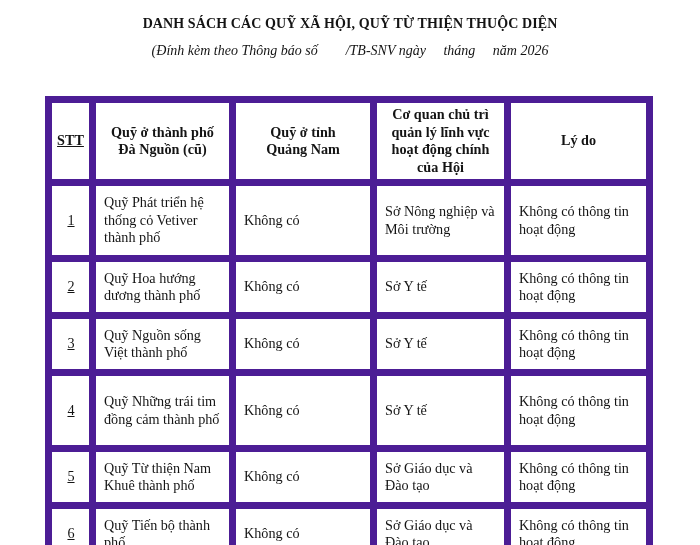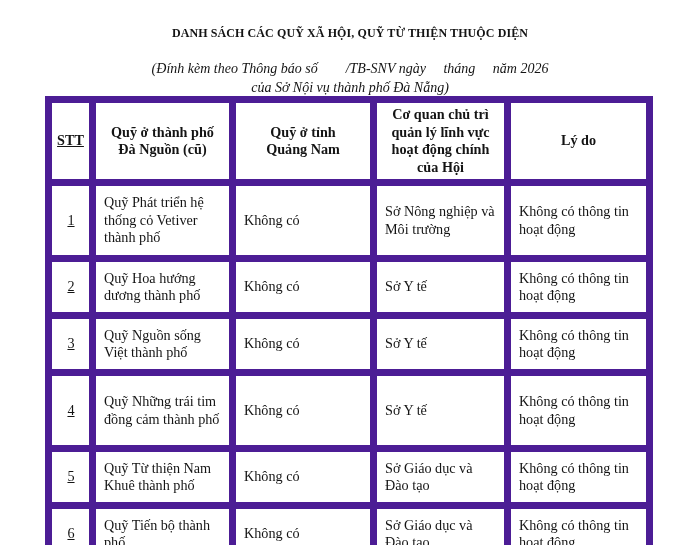--- a/index.html
+++ b/index.html
@@ -24,24 +24,24 @@
     box-sizing: border-box;
   }
 
   
   .doc-header {
     padding-top: 7px;
     text-align: center;
   }
   .doc-title {
     font-weight: bold;
-    font-size: 12px;
+    font-size: 14px;
     line-height: 20px;
     letter-spacing: 0.1px;
-    margin: 16px auto;
+    margin: 7px auto;
     width: 560px;
   }
   .doc-title .title-line {
     display: block;
     white-space: nowrap;
   }
   .doc-subtitle {
     font-style: italic;
     font-size: 14px;
     line-height: 19px;
@@ -107,21 +107,20 @@
 <body>
 
 <div class="page">
 
   <div class="doc-header">
     <h1 class="doc-title">
       <span class="title-line">DANH SÁCH CÁC QUỸ XÃ HỘI, QUỸ TỪ THIỆN THUỘC DIỆN</span>
     </h1>
     <div class="doc-subtitle">
       <span class="sub-line">(Đính kèm theo Thông báo số        /TB-SNV ngày     tháng     năm 2026</span>
-      <span class="sub-line">của Sở Nội vụ thành phố Đà Nẵng)</span>
     </div>
   </div>
 
   <div class="table-wrap">
     <table class="fund-table">
       <colgroup>
         <col class="w-stt">
         <col class="w-fund">
         <col class="w-prov">
         <col class="w-agency">

